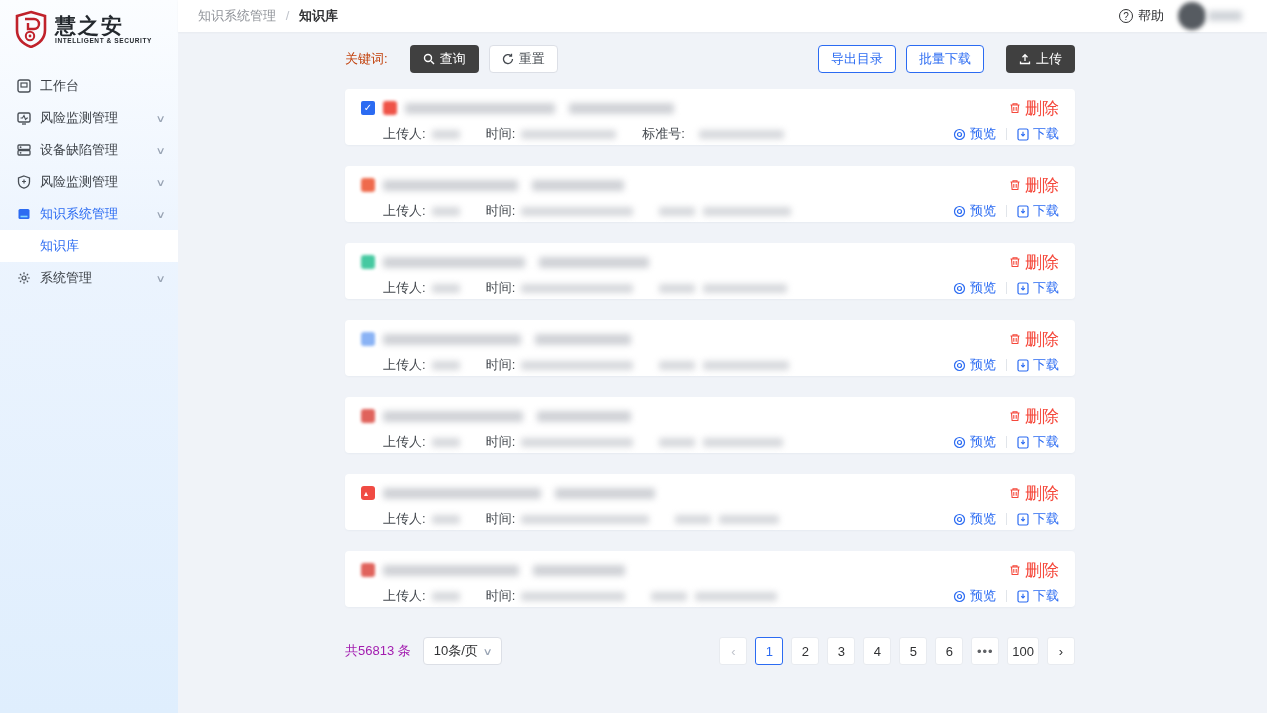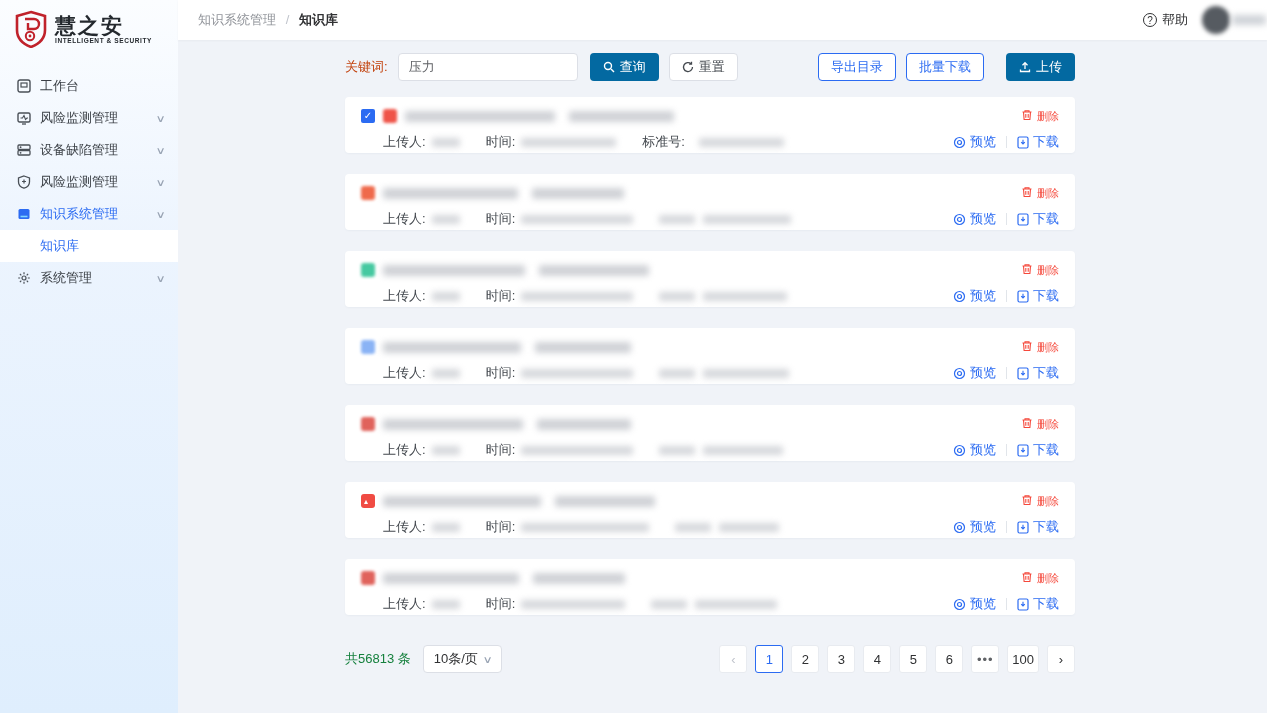--- a/index.html
+++ b/index.html
@@ -16,21 +16,21 @@
   .menu-item { display:flex; align-items:center; height:32px; padding:0 14px 0 16px; cursor:pointer; color:#3a3f45; }
   .menu-item .mi-icon { width:15px; height:15px; margin-right:9px; display:inline-flex; align-items:center; justify-content:center; color:#4a5057; }
   .menu-item .mi-label { flex:1; font-size:13px; }
   .menu-item .chev { color:#98a3b3; font-size:10px; transform:scaleX(1.4); }
   .menu-item.active-parent, .menu-item.active-parent .mi-icon { color:#2b6bf2; }
   .submenu-item { height:32px; display:flex; align-items:center; padding-left:40px; font-size:13px; color:#3a3f45; cursor:pointer; }
   .submenu-item.selected { background:#ffffff; color:#2b6bf2; }
 
   
   .main { flex:1; display:flex; flex-direction:column; min-width:0; }
-  .topbar { height:40px; background:#fff; display:flex; align-items:center; justify-content:space-between; padding:0 1px 0 20px; box-shadow:0 1px 2px rgba(0,0,0,.04); }
+  .topbar { height:32px; background:#fff; display:flex; align-items:center; justify-content:space-between; padding:0 25px 0 20px; box-shadow:0 1px 2px rgba(0,0,0,.04); }
   .crumbs { font-size:13px; }
   .crumb-root { color:#909399; }
   .crumb-sep { color:#c0c4cc; margin:0 6px; }
   .crumb-cur { color:#303133; font-weight:bold; }
   .topbar-right { display:flex; align-items:center; gap:14px; }
   .help { display:flex; align-items:center; gap:5px; color:#303133; cursor:pointer; }
   .help-icon { width:14px; height:14px; border:1px solid #303133; border-radius:50%; font-size:10px; display:flex; align-items:center; justify-content:center; }
   .avatar { width:28px; height:28px; border-radius:50%; background:#565b61; filter:blur(2px); }
   .user-blur { width:34px; height:10px; background:#cfd3d8; border-radius:2px; filter:blur(3px); margin-left:2px; }
 
@@ -40,50 +40,50 @@
   
   .tabs { display:flex; align-items:center; gap:34px; height:30px; }
   .tab { font-size:14px; color:#303133; cursor:pointer; }
   .tab.active { background:#2b6bf2; color:#fff; border-radius:4px; padding:5px 15px; font-size:14px; }
 
   
   .search-row { display:flex; align-items:center; margin-top:13px; height:28px; }
   .kw-label { color:#c2410c; margin-right:10px; }
   .kw-input { width:180px; height:28px; border:1px solid #dcdfe6; border-radius:4px; background:#fff; font-size:13px; color:#606266; padding:0 10px; font-family:inherit; }
   .btn { height:28px; border-radius:4px; display:inline-flex; align-items:center; justify-content:center; gap:5px; font-size:13px; cursor:pointer; border:1px solid transparent; padding:0 12px; background:#fff; }
-  .btn.primary { background:#0369a1; color:#fff;padding-left:12px; }
+  .btn.primary { background:#404040; color:#fff;padding-left:12px; }
   .btn.plain { border-color:#dcdfe6; color:#43484e; }
   .btn.outline-blue { border-color:#2b6bf2; color:#2b6bf2; }
   .search-row .btn.primary { margin-left:12px; }
   .search-row .btn.plain { margin-left:10px; }
   .row-spacer { flex:1; }
   .toolbar-right { display:flex; gap:10px; }
 
   
   .list { margin-top:16px; }
   .card { background:#fff; border-radius:4px; height:56px; padding:10px 16px 0 16px; margin-bottom:21px; box-shadow:0 1px 2px rgba(31,56,88,.04); }
   .card-top { display:flex; align-items:center; height:18px; }
   .checkbox { width:14px; height:14px; border-radius:2px; background:#2b6bf2; color:#fff; font-size:10px; line-height:14px; text-align:center; margin-right:8px; cursor:pointer; }
   .file-icon { width:14px; height:14px; border-radius:3px; margin-right:8px; position:relative; flex:0 0 14px; }
   .file-icon.blurred { filter:blur(1.5px); }
   .file-icon .pg { position:absolute; left:3px; top:2.5px; color:#fff; font-size:8px; font-weight:bold; line-height:9px; }
   .redact { display:inline-block; background:#a9adb5; border-radius:2px; filter:blur(3px); opacity:.55; }
   .redact.title { height:11px; margin-right:14px; }
   .redact.val { height:9px; background:#b4b8bf; }
-  .del { display:inline-flex; align-items:flex-start; gap:4px; color:#f5483b; font-size:11px; cursor:pointer; text-decoration:none; }
+  .del { display:inline-flex; align-items:center; gap:4px; color:#f5483b; font-size:17px; cursor:pointer; text-decoration:none; }
   .card-bottom { display:flex; align-items:center; margin-top:8px; padding-left:22px; height:18px; }
   .meta-label { color:#43484e; font-size:13px; margin-right:6px; }
   .meta-gap { width:26px; }
   .acts { display:flex; align-items:center; gap:10px; }
   .act { display:inline-flex; align-items:center; gap:4px; color:#2b6bf2; font-size:13px; cursor:pointer; text-decoration:none; }
   .act-divider { width:1px; height:12px; background:#e1e5ea; }
 
   
   .pager-row { display:flex; align-items:center; margin-top:30px; }
-  .total { color:#15803d; }
+  .total { color:#a21caf; }
   .size-select { margin-left:12px; height:28px; border:1px solid #dcdfe6; border-radius:4px; background:#fff; display:inline-flex; align-items:center; gap:6px; padding:0 10px; color:#303133; cursor:pointer; }
   .size-select .chev { color:#98a3b3; font-size:10px; transform:scaleX(1.4); }
   .pages { display:flex; gap:8px; align-items:center; }
   .pg-btn { min-width:28px; height:28px; background:#fff; border:1px solid #e8ebf0; border-radius:3px; display:inline-flex; align-items:center; justify-content:center; font-size:13px; color:#303133; cursor:pointer; padding:0 4px; }
   .pg-btn.active { border-color:#2b6bf2; color:#2b6bf2; }
   .pg-btn.disabled { color:#c0c4cc; cursor:default; }
   .pg-btn.dots { border-color:#e8ebf0; color:#606266; letter-spacing:1px; }
   svg { display:block; }
 </style>
 </head>
@@ -191,21 +191,20 @@
         </div>
       </div>
     </header>
 
     <div class="content">
       <div class="col">
 
 
         <div class="search-row">
           <span class="kw-label">关键词:</span>
-          <input class="kw-input" value="压力" style="">
           <button class="btn primary">
             <svg width="12" height="12" viewBox="0 0 12 12">
                 <circle cx="5" cy="5" r="3.5" fill="none" stroke="#fff" stroke-width="1.4"></circle>
                 <path d="M8 8 L11 11" stroke="#fff" stroke-width="1.4"></path>
               </svg>
             <span>查询</span>
           </button>
           <button class="btn plain">
             <svg width="12" height="12" viewBox="0 0 12 12">
                 <path d="M10.5 6 a4.5 4.5 0 1 1 -1.4 -3.2" fill="none" stroke="#43484e" stroke-width="1.3"></path>

